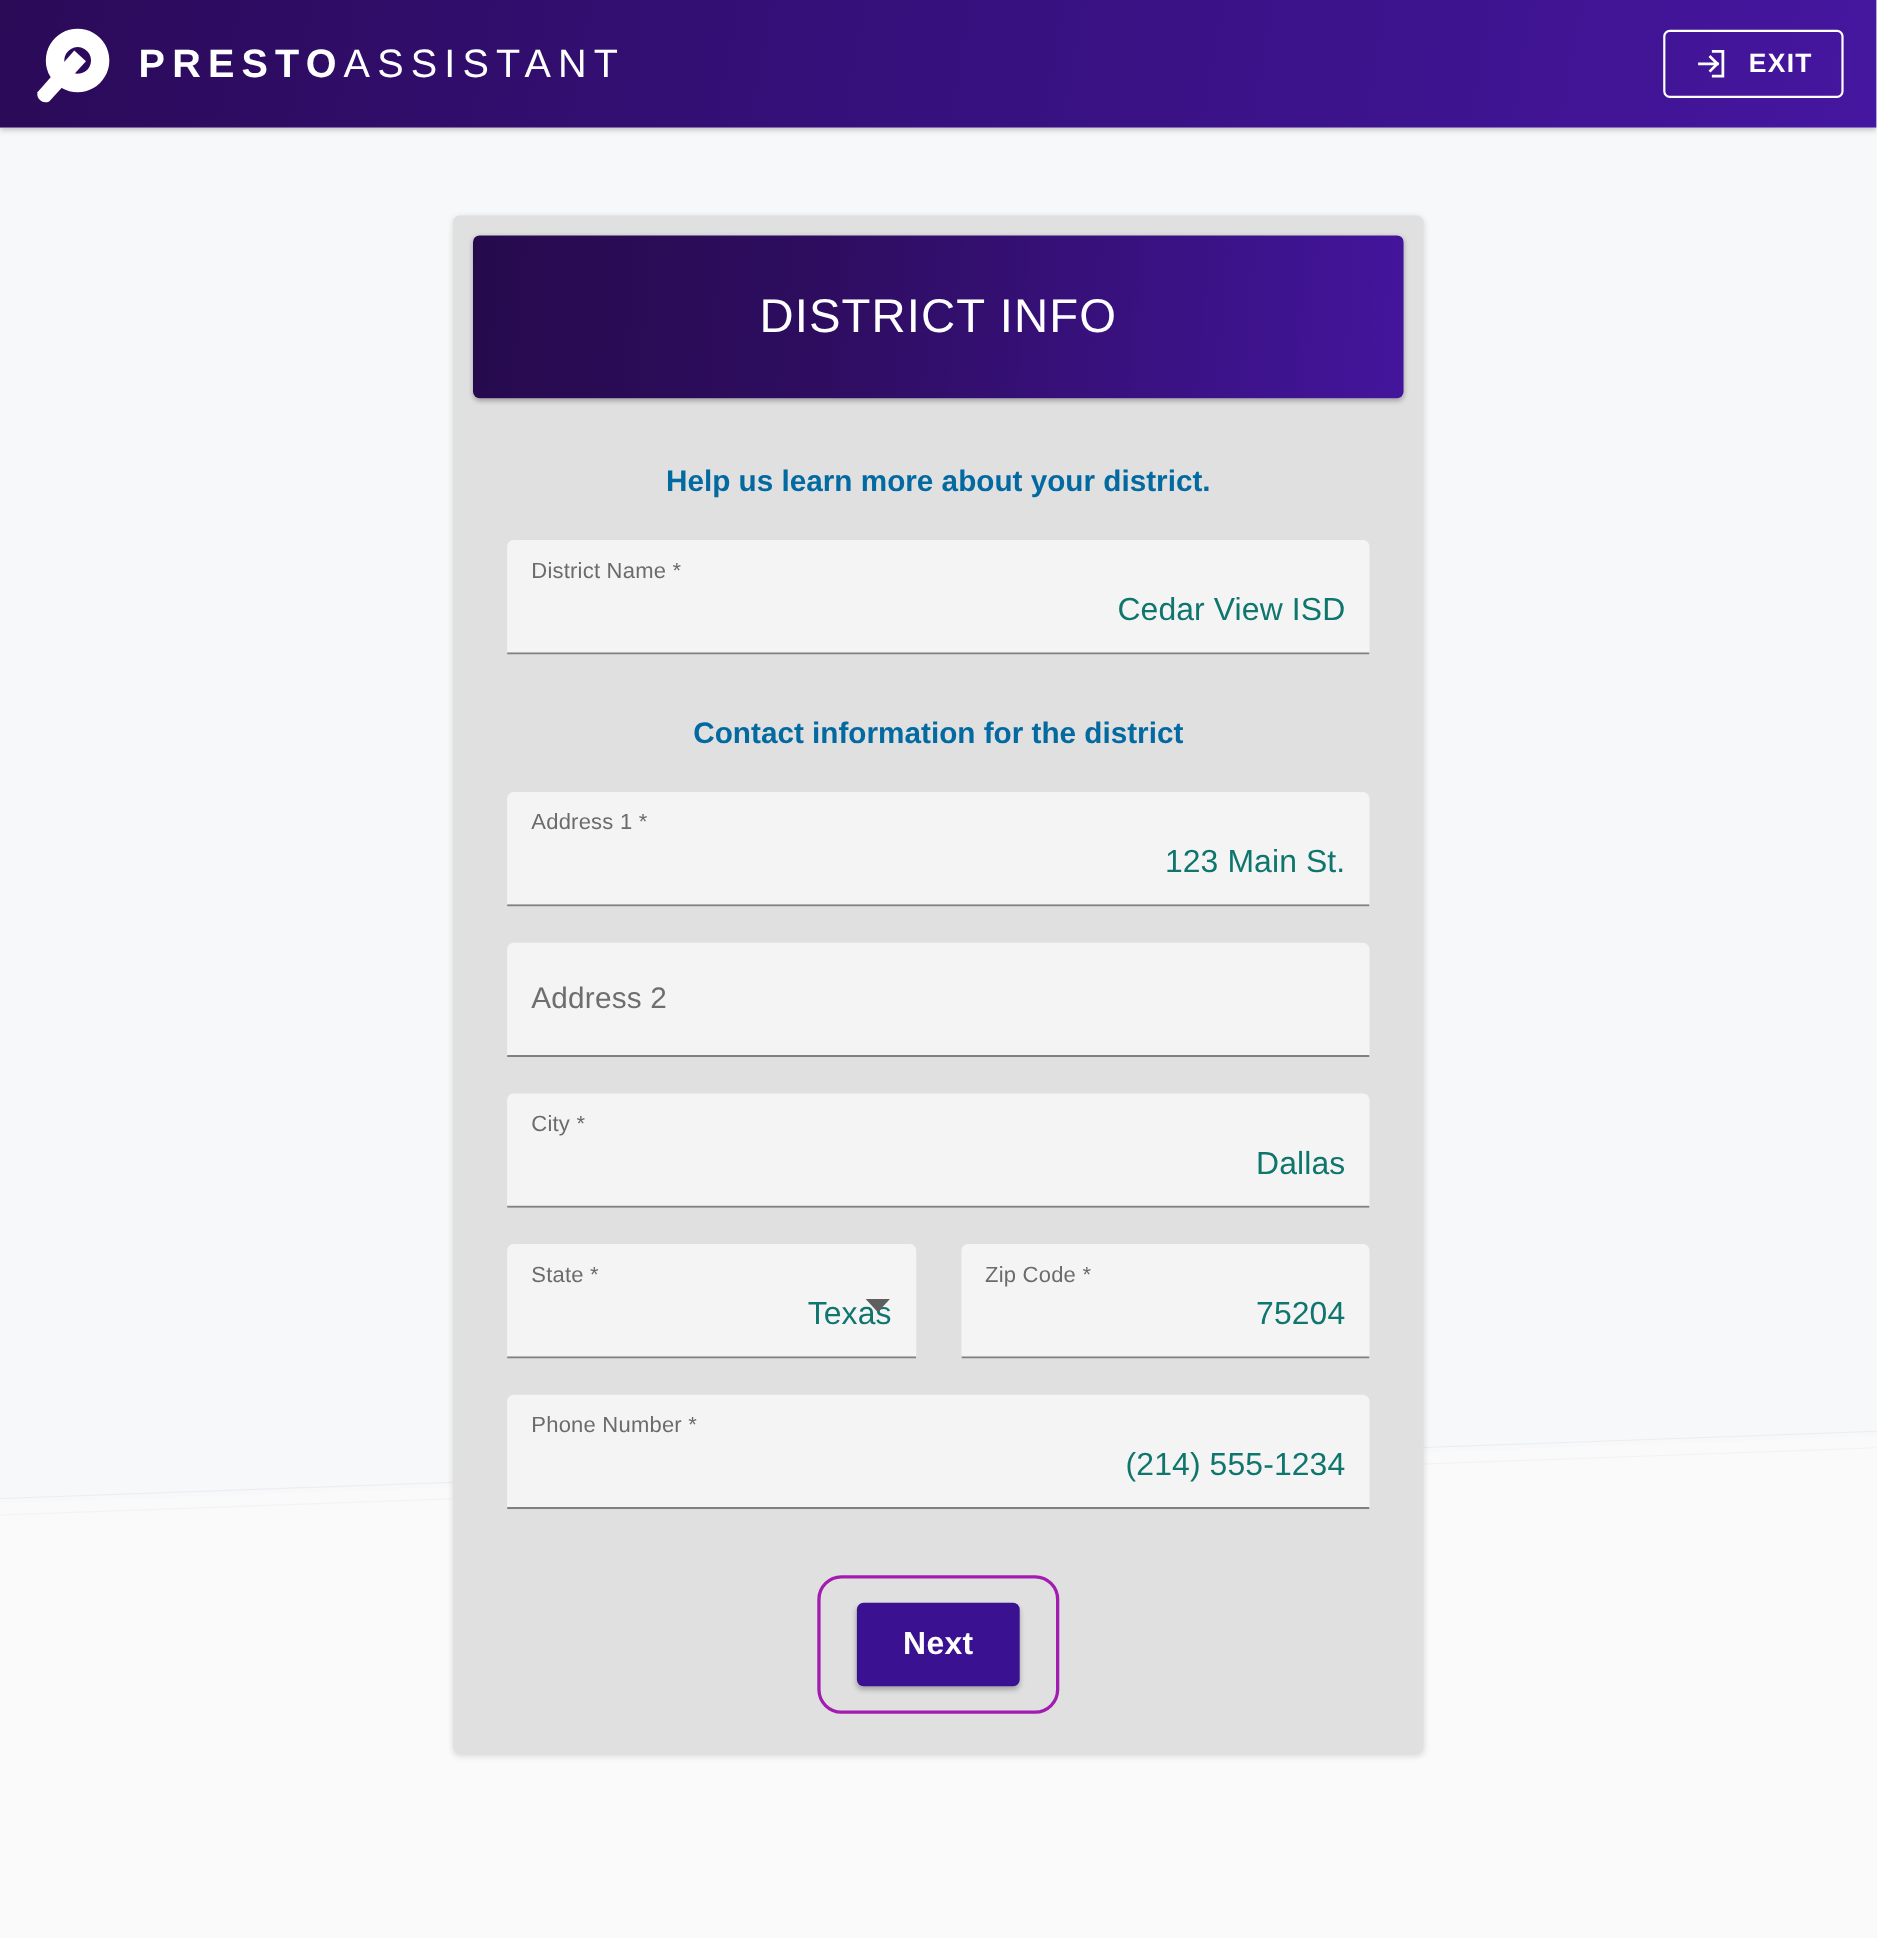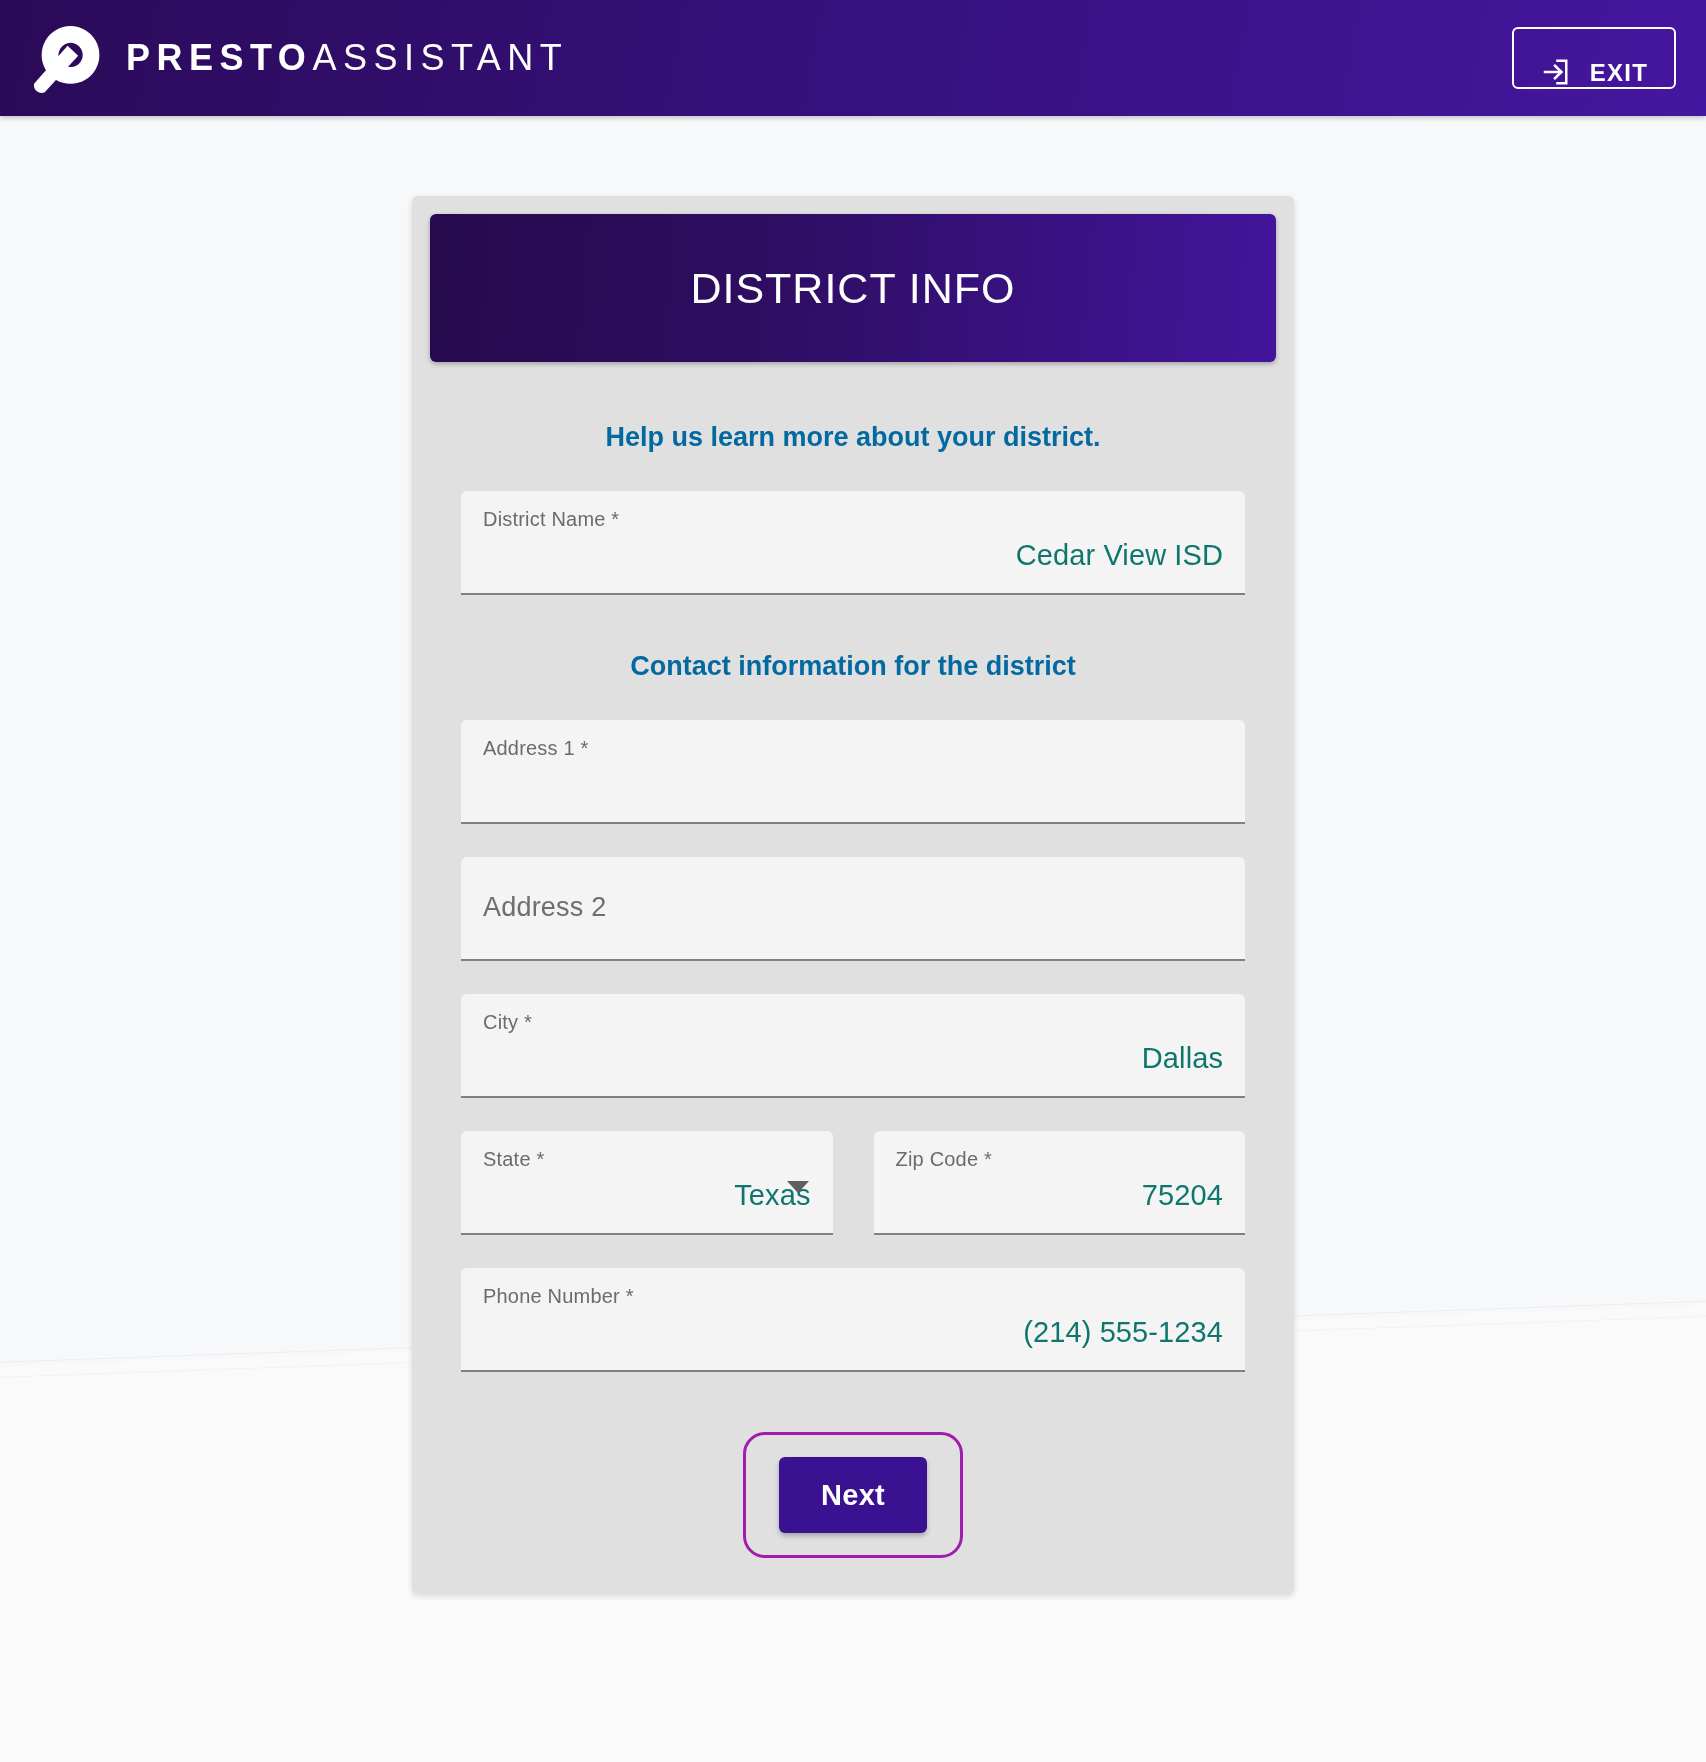--- a/index.html
+++ b/index.html
@@ -77,21 +77,21 @@
     letter-spacing: 6.5px;
   }
   .brand-light {
     font-size: 36px;
     font-weight: 300;
     letter-spacing: 6.5px;
   }
 
   .exit-btn {
     display: inline-flex;
-    align-items: flex-end;
+    align-items: center;
     gap: 20px;
     height: 62px;
     padding: 0 26px;
     border: 2px solid #ffffff;
     border-radius: 6px;
     background: transparent;
     color: #ffffff;
     font-family: inherit;
     font-size: 24px;
     font-weight: 700;
@@ -273,20 +273,21 @@
 
       <div class="field district">
         <span class="field-label">District Name *</span>
         <span class="field-value">Cedar View ISD</span>
       </div>
 
       <h2 class="section-heading second">Contact information for the district</h2>
 
       <div class="field address1">
         <span class="field-label">Address 1 *</span>
+        <span class="field-value">123 Main St.</span>
       </div>
 
       <div class="field address2 empty">
         <span class="field-label">Address 2</span>
       </div>
 
       <div class="field city">
         <span class="field-label">City *</span>
         <span class="field-value">Dallas</span>
       </div>

